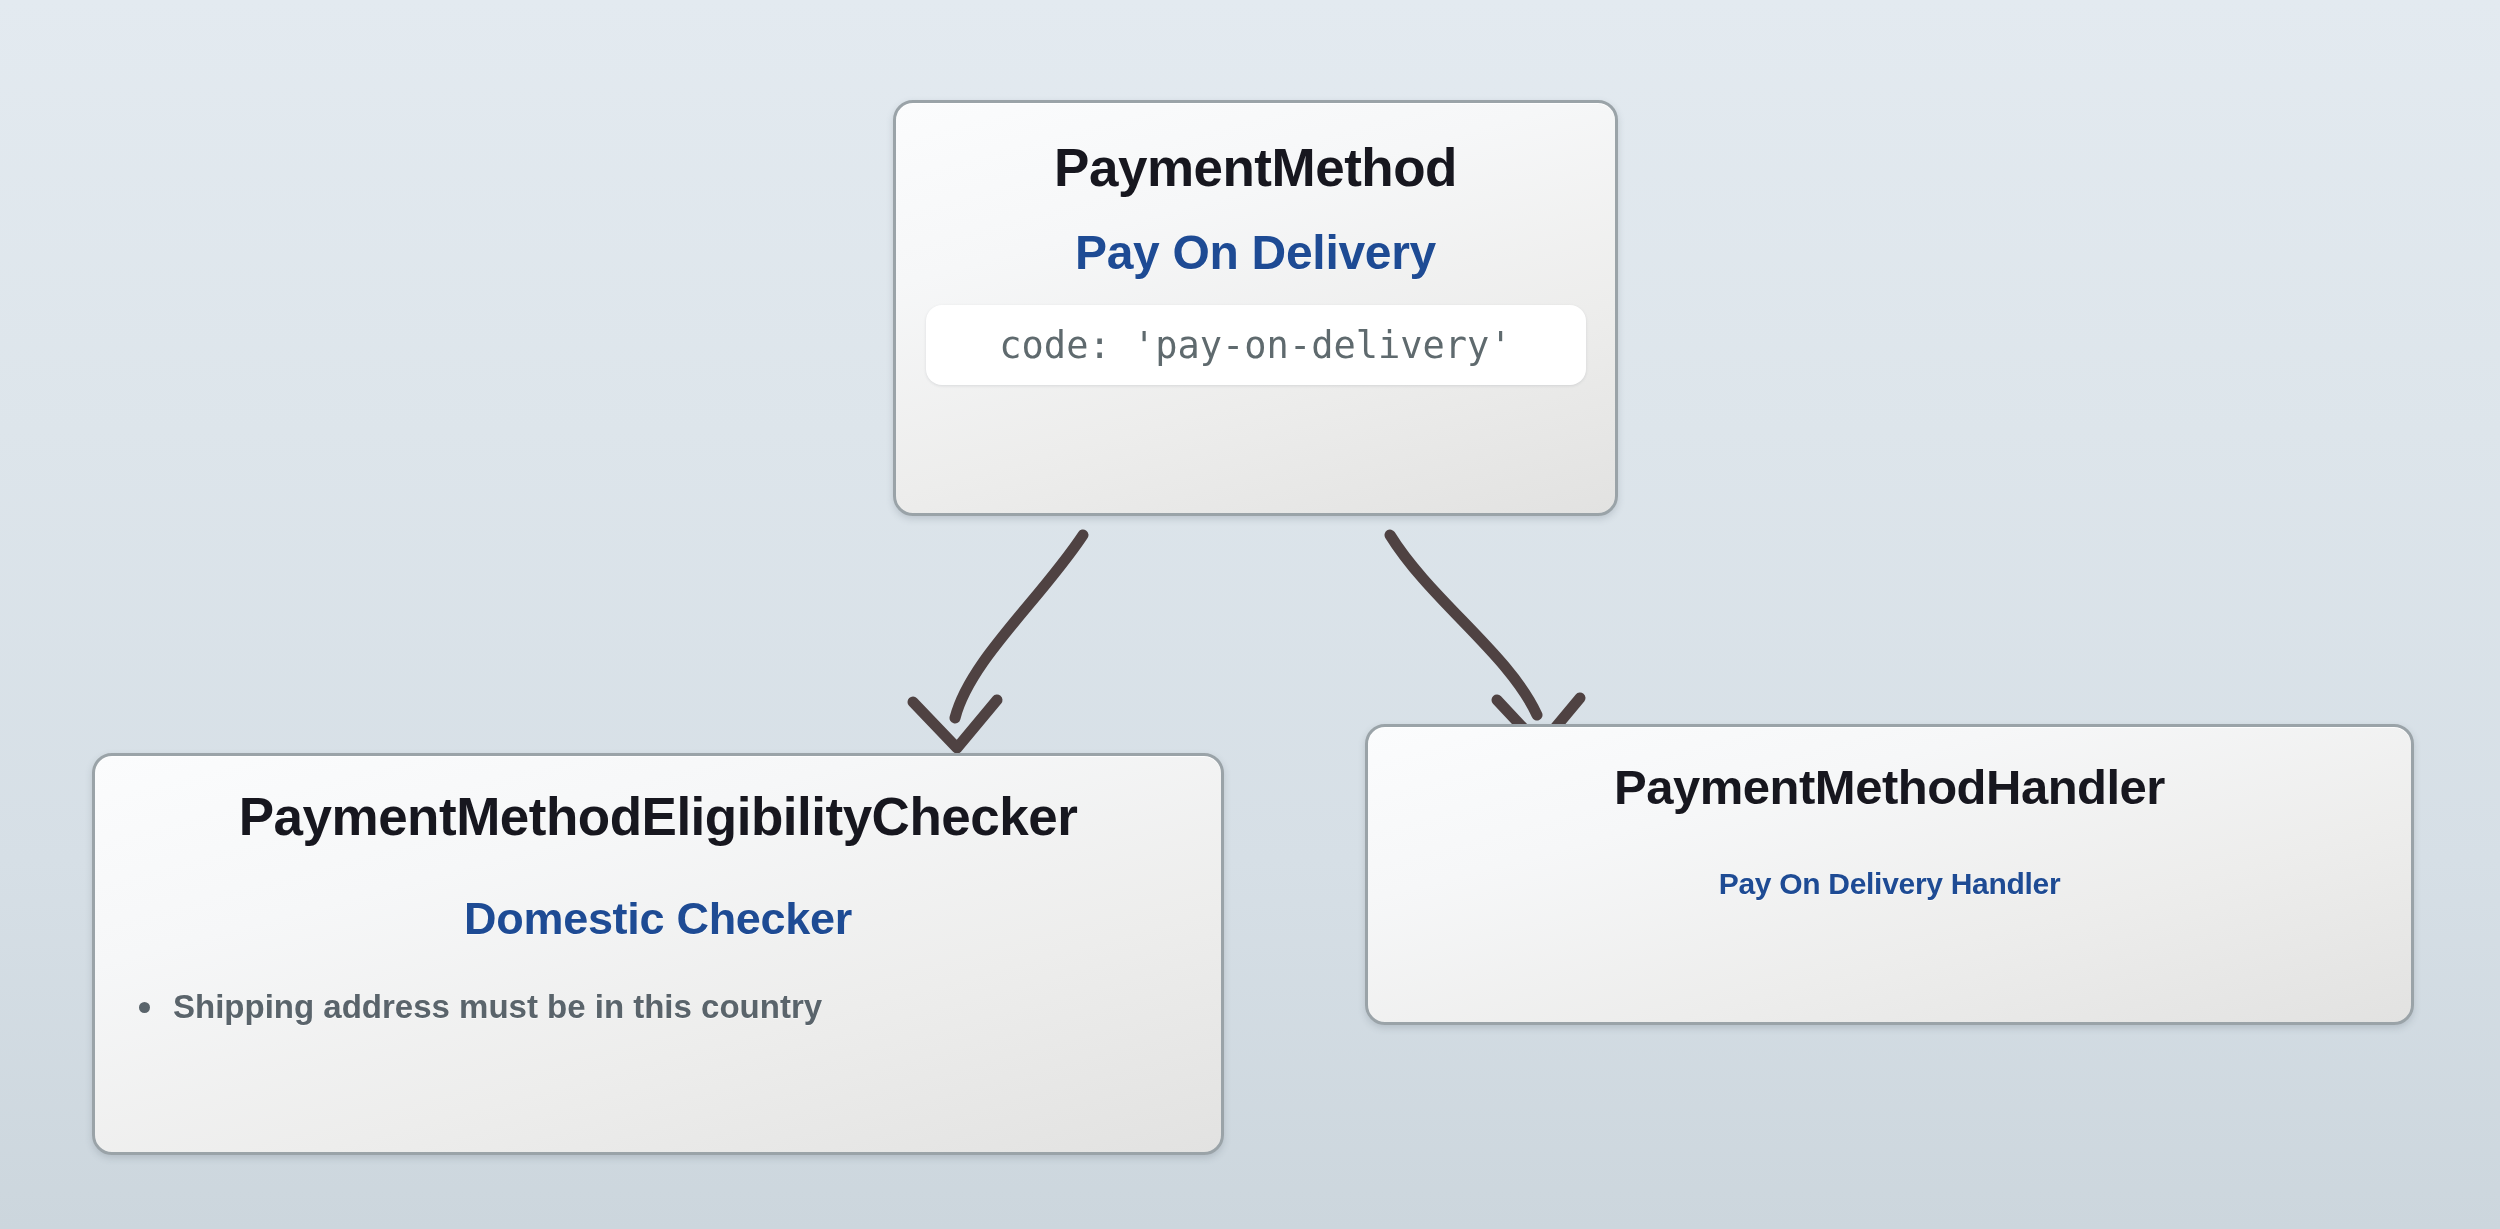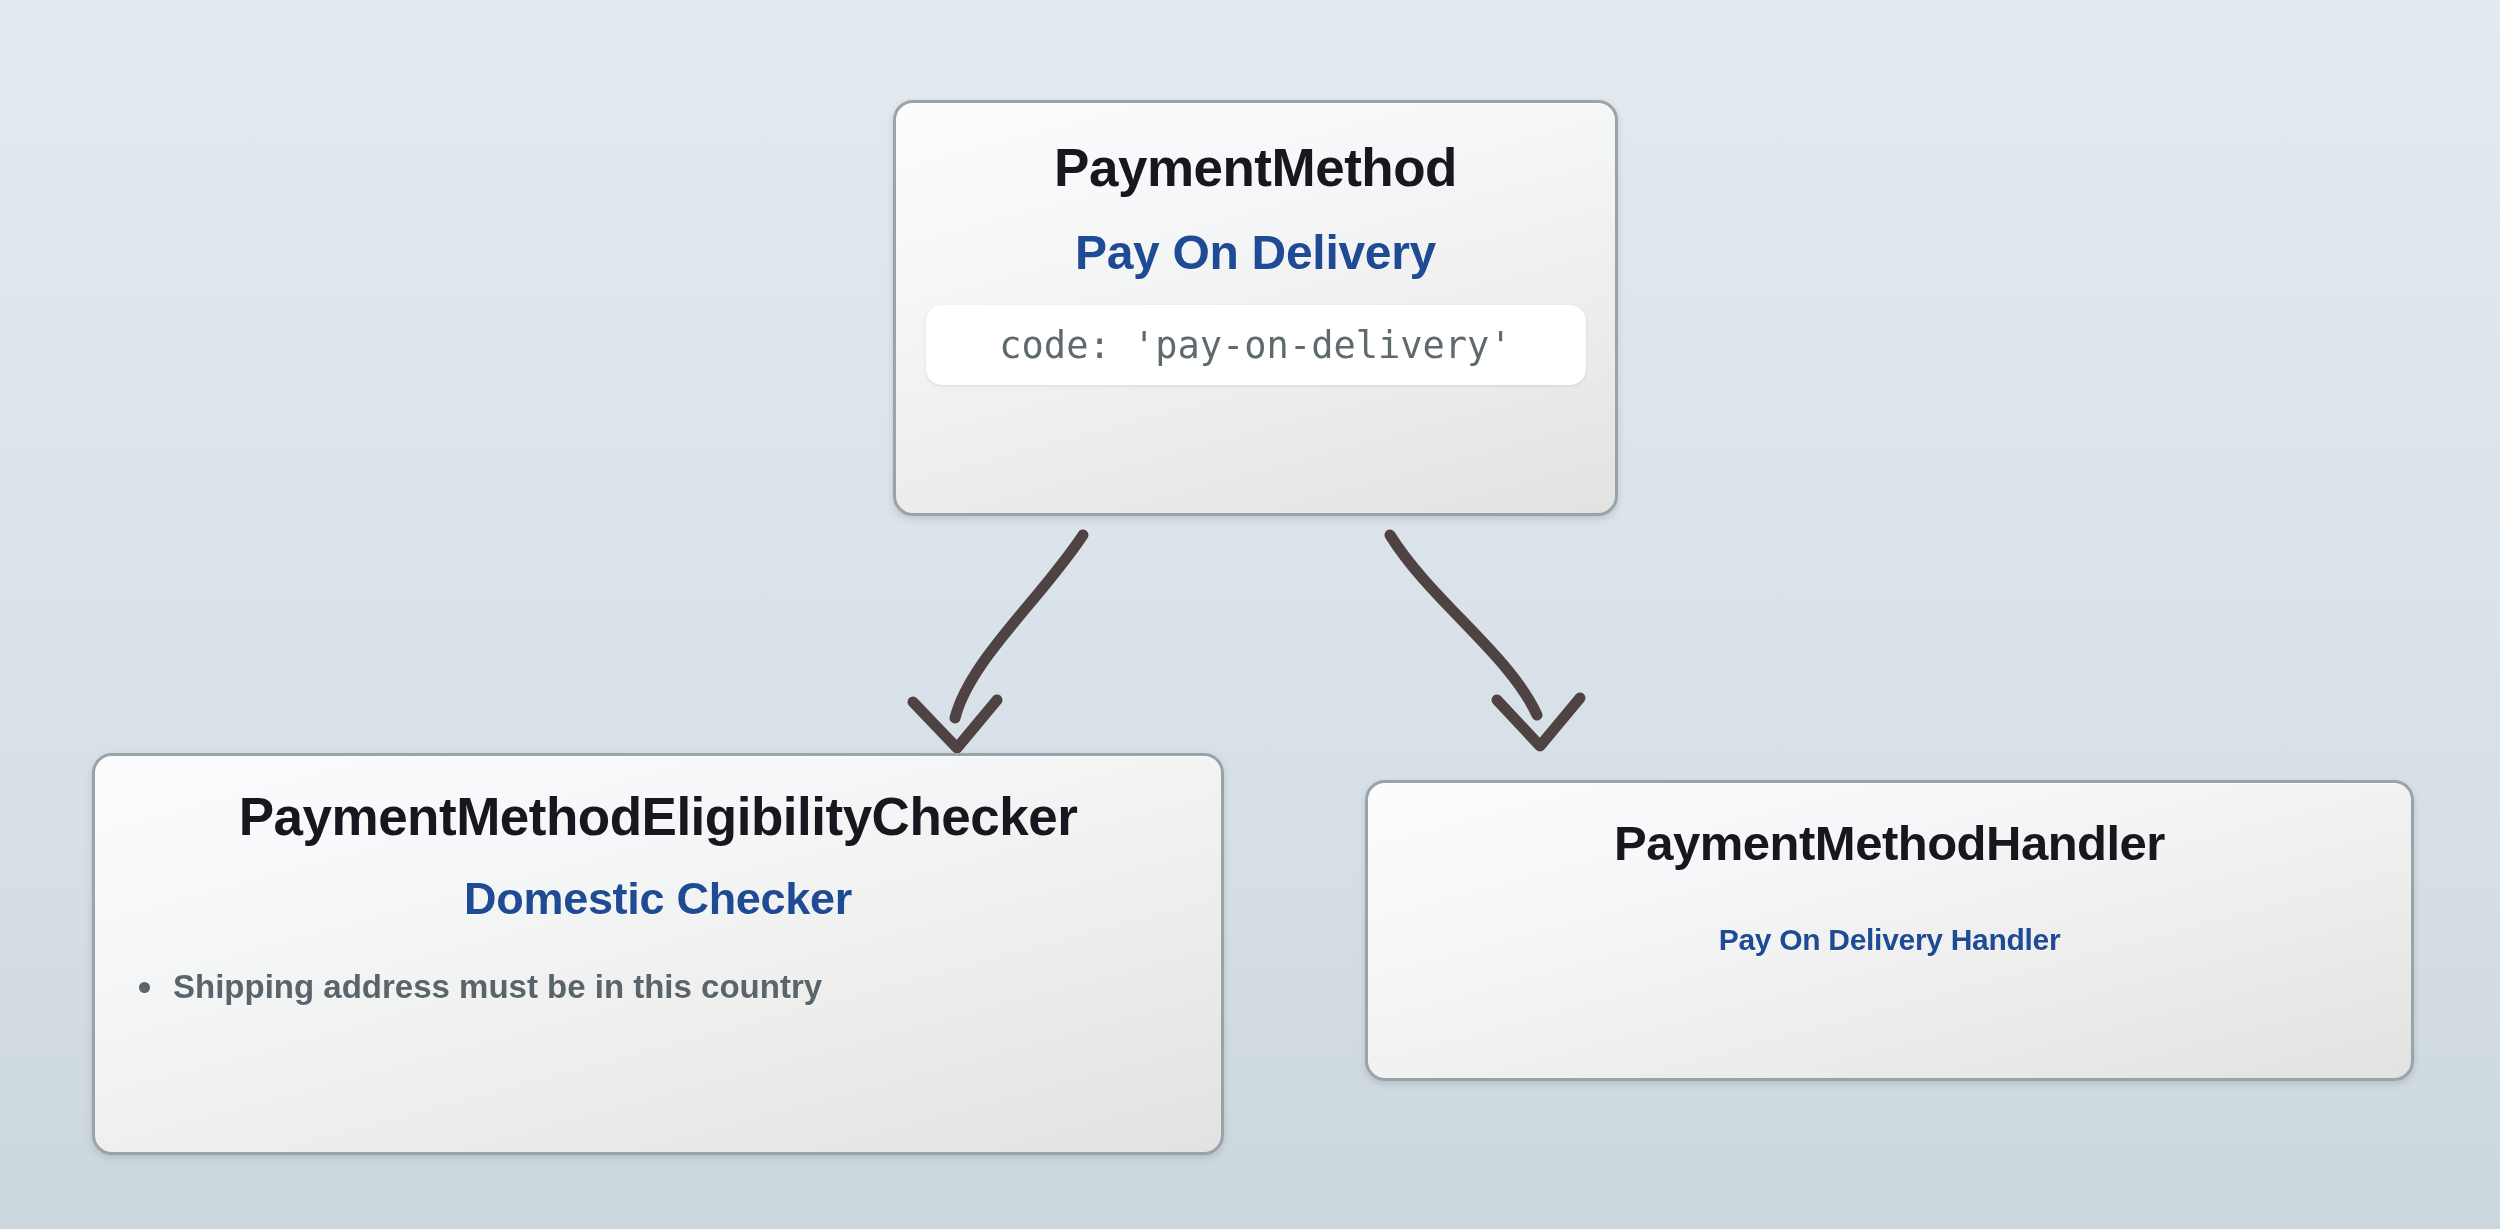--- a/index.html
+++ b/index.html
@@ -95,21 +95,21 @@
 
   
   #node-checker {
     left: 92px;
     top: 753px;
     width: 1132px;
     height: 402px;
     padding-top: 32px;
   }
   #node-checker .node-title    { font-size: 53px; line-height: 1.1; }
-  #node-checker .node-subtitle { font-size: 45px; line-height: 1.1; margin-top: 28px; }
+  #node-checker .node-subtitle { font-size: 45px; line-height: 1.1; margin-top: 48px; }
 
   .node-bullets {
     margin: 0;
     padding: 0;
     list-style: none;
     align-self: flex-start;
     margin-top: 42px;
     margin-left: 36px;
   }
   .node-bullets li {
@@ -129,21 +129,21 @@
     top: 16px;
     width: 11px;
     height: 11px;
     border-radius: 50%;
     background: #5a646b;
   }
 
   
   #node-handler {
     left: 1365px;
-    top: 780px;
+    top: 724px;
     width: 1049px;
     height: 301px;
     padding-top: 34px;
   }
   #node-handler .node-title    { font-size: 49px; line-height: 1.1; }
   #node-handler .node-subtitle { font-size: 30px; line-height: 1.1; margin-top: 52px; }
 </style>
 </head>
 <body>
 

